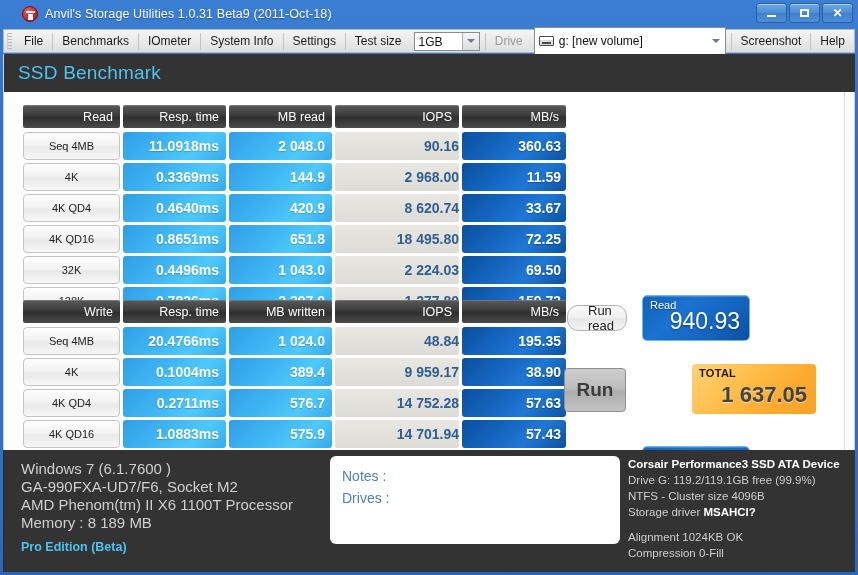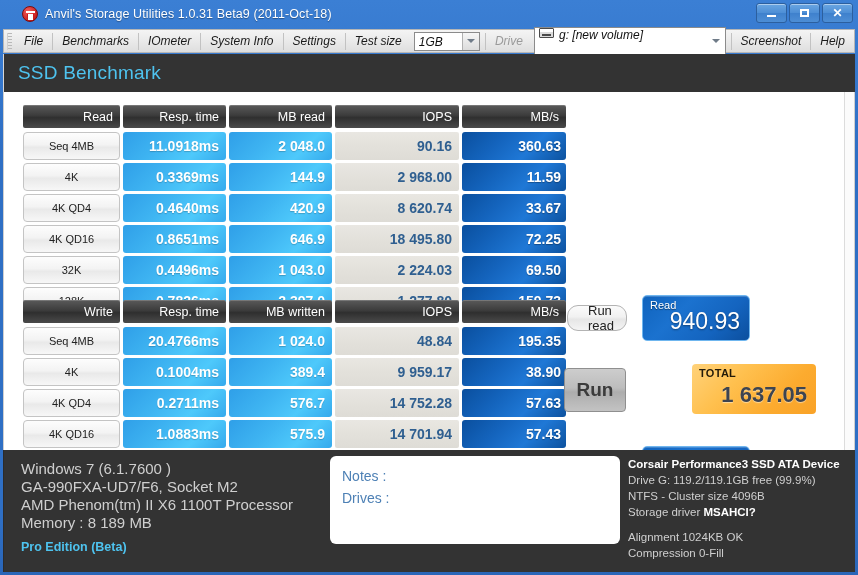--- a/index.html
+++ b/index.html
@@ -59,21 +59,21 @@
   .glyph-min { width: 9px; height: 2px; background: #fff; margin-top: 6px; }
   .glyph-max { width: 9px; height: 8px; border: 2px solid #fff; }
   .glyph-close { font-weight: bold; font-size: 12px; }
 
   
   #menubar {
     position: absolute; left: 3px; top: 29px;
     width: 852px; height: 24px;
     background: linear-gradient(to bottom, #f4f4f4 0%, #eaeaea 50%, #dedede 100%);
     border: 1px solid #b6b6b6;
-    display: flex; align-items: center; font-style: italic;
+    display: flex; align-items: center;
   }
   .grip { width: 5px; height: 17px; margin: 0 3px 0 3px; 
           background: repeating-linear-gradient(to bottom, #b9b9b9 0 1px, transparent 1px 3px);
           border-left: 1px solid #cfcfcf; }
   .menu-item {
     font-size: 12px; color: #1b1b1b; padding: 3px 9px;
     white-space: nowrap; line-height: 14px;
   }
   .menu-sep { width: 1px; height: 17px; background: #c2c2c2; }
   .menu-item.disabled { color: #9a9a9a; }
@@ -85,21 +85,21 @@
   .combo-arrow {
     width: 17px; background: linear-gradient(to bottom, #f6f6f6, #dcdcdc);
     border-left: 1px solid #b0b0b0;
     display: flex; align-items: center; justify-content: center;
   }
   .combo-arrow i {
     display:block; width:0;height:0;border-left:4px solid transparent;
     border-right:4px solid transparent;border-top:4px solid #6f7b88;
   }
   #drive-combo {
-    display:flex; align-items: flex-start; height: 29px; margin-left: 2px;
+    display:flex; align-items: center; height: 29px; margin-left: 2px;
     border: 1px solid #8b8b8b; background: #fff; width: 197px; position: relative;
   }
   #drive-icon {
     width: 15px; height: 10px; margin-left: 4px; flex: 0 0 auto;
     border: 1px solid #4a4a4a; border-radius: 1px;
     background: linear-gradient(to bottom,#fff 0 40%, #dcdcdc 40% 100%);
     position: relative;
   }
   #drive-icon::after{content:"";position:absolute;left:2px;bottom:1px;width:9px;height:2px;background:#4a4a4a;}
   #drive-label { font-size: 12px; color: #111; margin-left: 5px; white-space:nowrap; }
@@ -159,21 +159,21 @@
   .blue-light {
     background: linear-gradient(135deg, #2f9fe8 0%, #3fb5f2 40%, #4ec9fb 70%, #35a9ec 100%);
     color: #ffffff; font-size: 14px; font-weight: bold;
     justify-content: flex-end; padding-right: 7px;
     border-radius: 3px;
     text-shadow: 0 1px 1px rgba(0,0,0,.2);
   }
   .gray-cell {
     background: linear-gradient(to bottom, #e9e7e2 0%, #e3e1db 50%, #dedcd6 100%);
     color: #2f5f90; font-size: 14px; font-weight: bold;
-    justify-content: flex-end; padding-right: 7px;
+    justify-content: flex-end; 
     border-radius: 2px;
   }
   .blue-dark {
     background: linear-gradient(135deg, #0a4f9e 0%, #1464bd 35%, #1f78d6 65%, #0d529f 100%);
     color: #ffffff; font-size: 14px; font-weight: bold;
     justify-content: flex-end; padding-right: 5px;
     border-radius: 3px;
     text-shadow: 0 1px 1px rgba(0,0,0,.3);
   }
 
@@ -350,21 +350,21 @@
       <div class="trow">
         <div class="cell lbl-cell c-label">4K QD4</div>
         <div class="cell blue-light c-resp">0.4640ms</div>
         <div class="cell blue-light c-mb">420.9</div>
         <div class="cell gray-cell c-iops">8 620.74</div>
         <div class="cell blue-dark c-mbs">33.67</div>
       </div>
       <div class="trow">
         <div class="cell lbl-cell c-label">4K QD16</div>
         <div class="cell blue-light c-resp">0.8651ms</div>
-        <div class="cell blue-light c-mb">646.9</div>
+        <div class="cell blue-light c-mb">651.8</div>
         <div class="cell gray-cell c-iops">18 495.80</div>
         <div class="cell blue-dark c-mbs">72.25</div>
       </div>
       <div class="trow">
         <div class="cell lbl-cell c-label">32K</div>
         <div class="cell blue-light c-resp">0.4496ms</div>
         <div class="cell blue-light c-mb">1 043.0</div>
         <div class="cell gray-cell c-iops">2 224.03</div>
         <div class="cell blue-dark c-mbs">69.50</div>
       </div>

